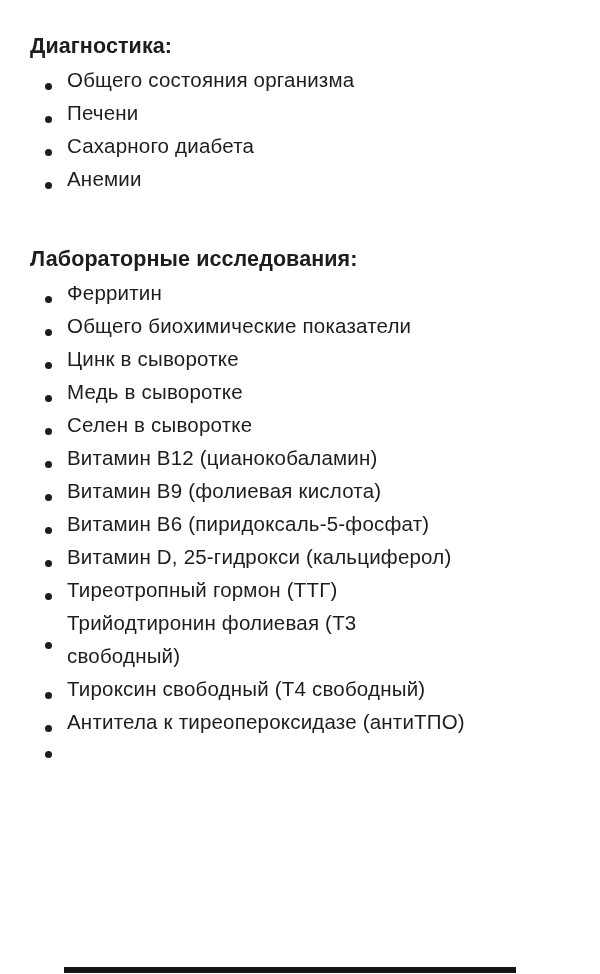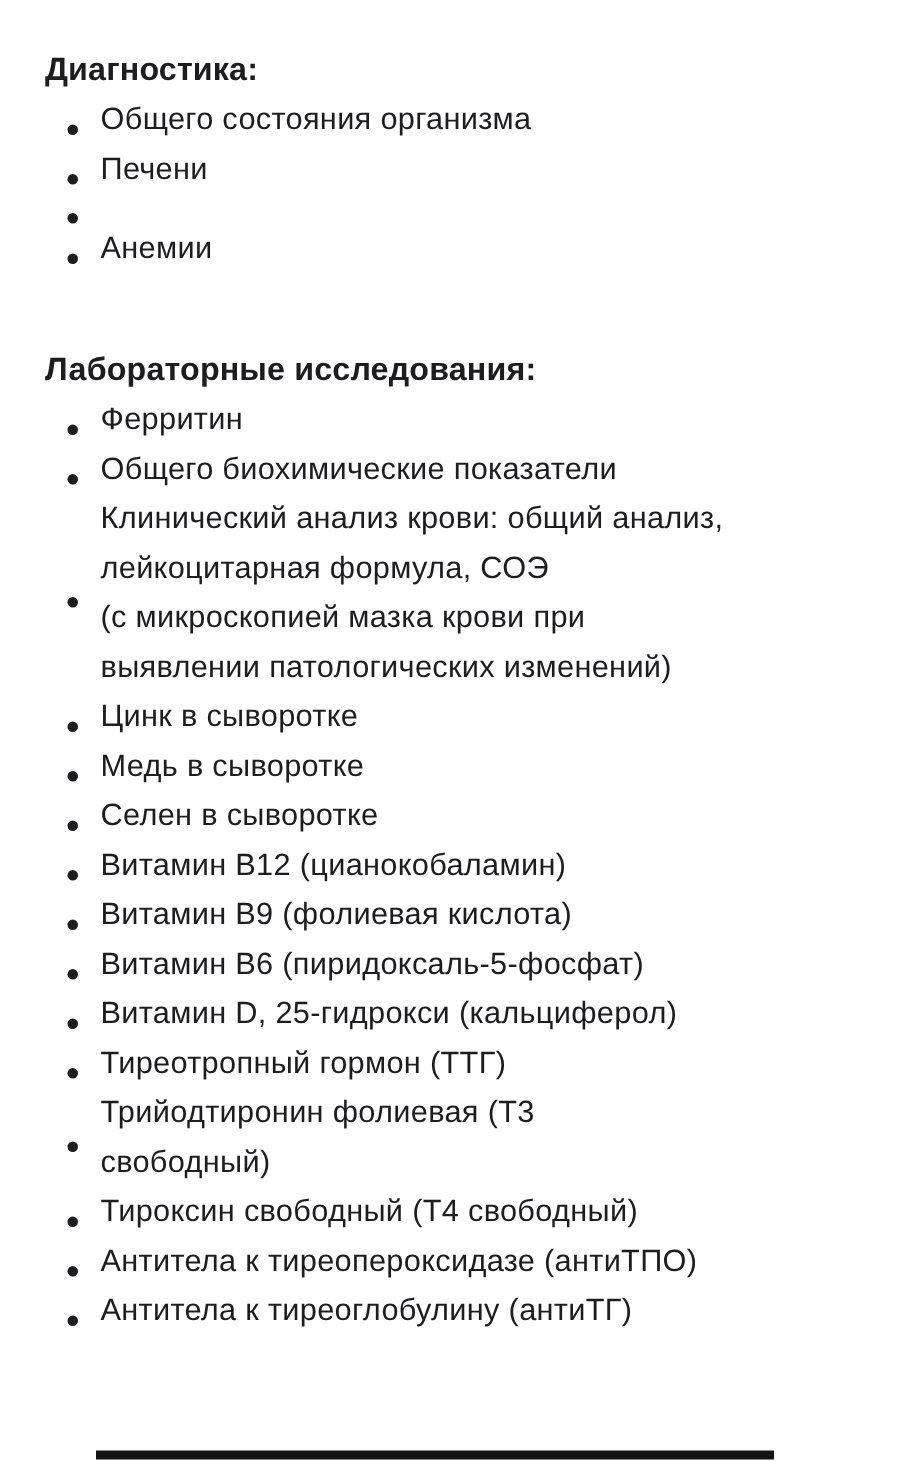--- a/index.html
+++ b/index.html
@@ -80,44 +80,38 @@
     <li class="item">
       <span class="dot"></span>
       <span class="txt">Общего состояния организма</span>
     </li>
     <li class="item">
       <span class="dot"></span>
       <span class="txt">Печени</span>
     </li>
     <li class="item">
       <span class="dot"></span>
+      <span class="txt">Сахарного диабета</span>
     </li>
     <li class="item">
       <span class="dot"></span>
       <span class="txt">Анемии</span>
     </li>
   </ul>
 
   <h2 class="section-heading second">Лабораторные исследования:</h2>
 
   <ul class="bullet-list">
     <li class="item">
       <span class="dot"></span>
       <span class="txt">Ферритин</span>
     </li>
     <li class="item">
       <span class="dot"></span>
       <span class="txt">Общего биохимические показатели</span>
-    </li>
-    <li class="item">
-      <span class="dot"></span>
-      <span class="txt">Клинический анализ крови: общий анализ,
-лейкоцитарная формула, СОЭ
-(с микроскопией мазка крови при
-выявлении патологических изменений)</span>
     </li>
     <li class="item">
       <span class="dot"></span>
       <span class="txt">Цинк в сыворотке</span>
     </li>
     <li class="item">
       <span class="dot"></span>
       <span class="txt">Медь в сыворотке</span>
     </li>
     <li class="item">
@@ -152,19 +146,18 @@
     <li class="item">
       <span class="dot"></span>
       <span class="txt">Тироксин свободный (Т4 свободный)</span>
     </li>
     <li class="item">
       <span class="dot"></span>
       <span class="txt">Антитела к тиреопероксидазе (антиТПО)</span>
     </li>
     <li class="item">
       <span class="dot"></span>
-      <span class="txt">Антитела к тиреоглобулину (антиТГ)</span>
     </li>
   </ul>
 
 </div>
 
 <div class="cutoff-bar"></div>
 
 </body></html>

